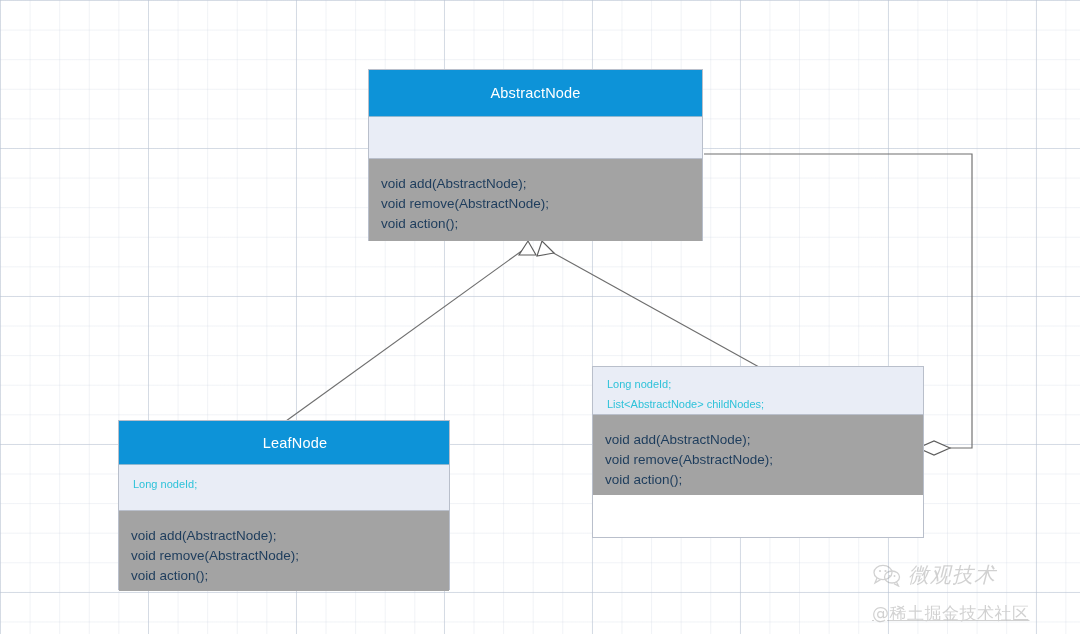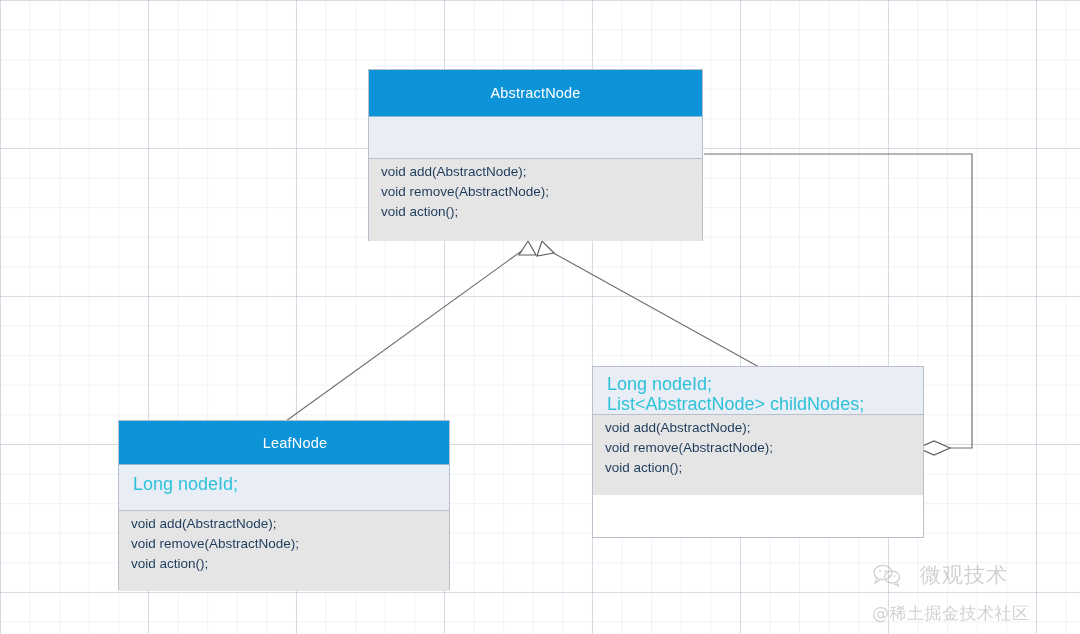--- a/index.html
+++ b/index.html
@@ -55,32 +55,32 @@
     display: flex;
     align-items: center;
     justify-content: center;
     border-bottom: 1px solid #8fb8d0;
   }
   .uml-attrs {
     box-sizing: border-box;
     background: #e9edf6;
     border-bottom: 1px solid #b9bfcb;
     color: #2ec2d9;
-    font-size: 18px;
+    font-size: 11px;
     line-height: 20px;
     padding: 9px 0 9px 14px;
     white-space: pre-line;
   }
   .uml-methods {
     box-sizing: border-box;
-    background: #e5e5e5;
+    background: #a3a3a3;
     color: #1d3c5c;
     font-size: 13.5px;
     line-height: 20px;
-    padding: 3px 0 9px 12px;
+    padding: 15px 0 9px 12px;
     white-space: pre-line;
   }
 
   
   #box-abstract  { left: 368px; top: 69px;  width: 335px; height: 172px; }
   #box-abstract  .uml-header  { height: 47px; }
   #box-abstract  .uml-attrs   { height: 42px; padding-top: 8px; }
   #box-abstract  .uml-methods { height: 82px; }
 
   #box-leaf      { left: 118px; top: 420px; width: 332px; height: 170px; }
@@ -104,24 +104,25 @@
     display: flex;
     flex-direction: column;
     align-items: flex-start;
     justify-content: center;
     color: #6b6b6b;
     font-family: "DejaVu Sans", sans-serif;
   }
   #watermark .wm-row {
     display: flex;
     align-items: center;
-    gap: 18px;
+    gap: 6px;
+    font-style: italic;
   }
   .wm-line1 { font-size: 21px; letter-spacing: 1px; }
-  .wm-line2 { font-size: 17px; letter-spacing: 0.5px; margin-top: 13px; }
+  .wm-line2 { font-size: 17px; letter-spacing: 0.5px; margin-top: 13px; text-decoration: underline; }
   .wm-chat-icon { width: 30px; height: 24px; flex: 0 0 30px; }
 </style>
 </head>
 <body>
 
 <div id="canvas">
 
   <svg id="connectors" viewBox="0 0 1080 634" width="1080" height="634">
     <defs>
       <style>

